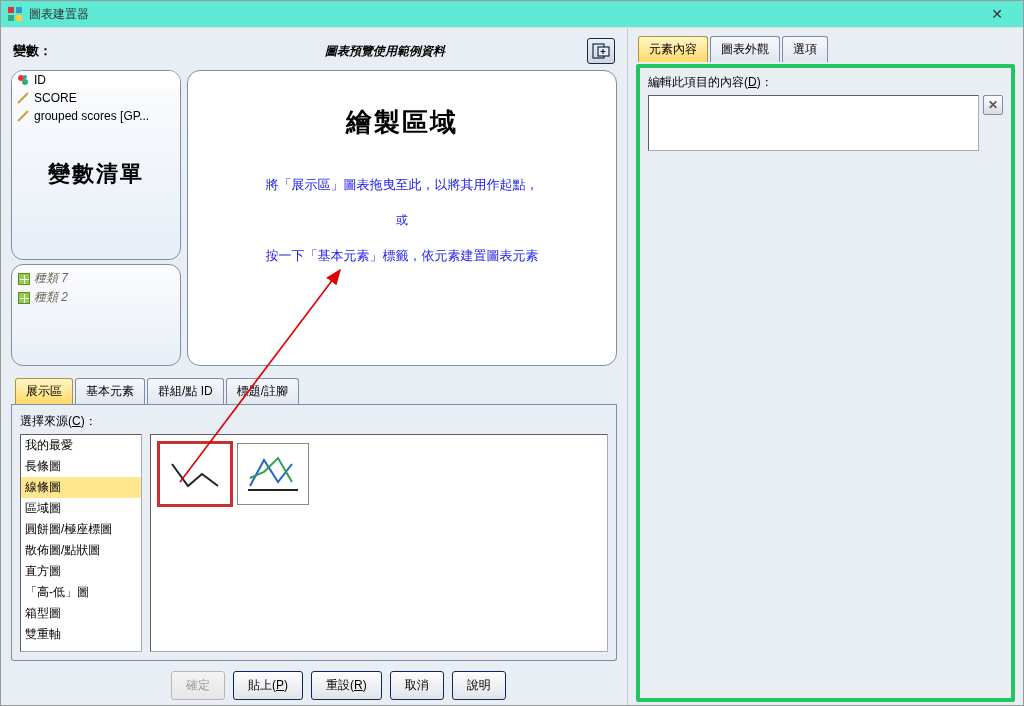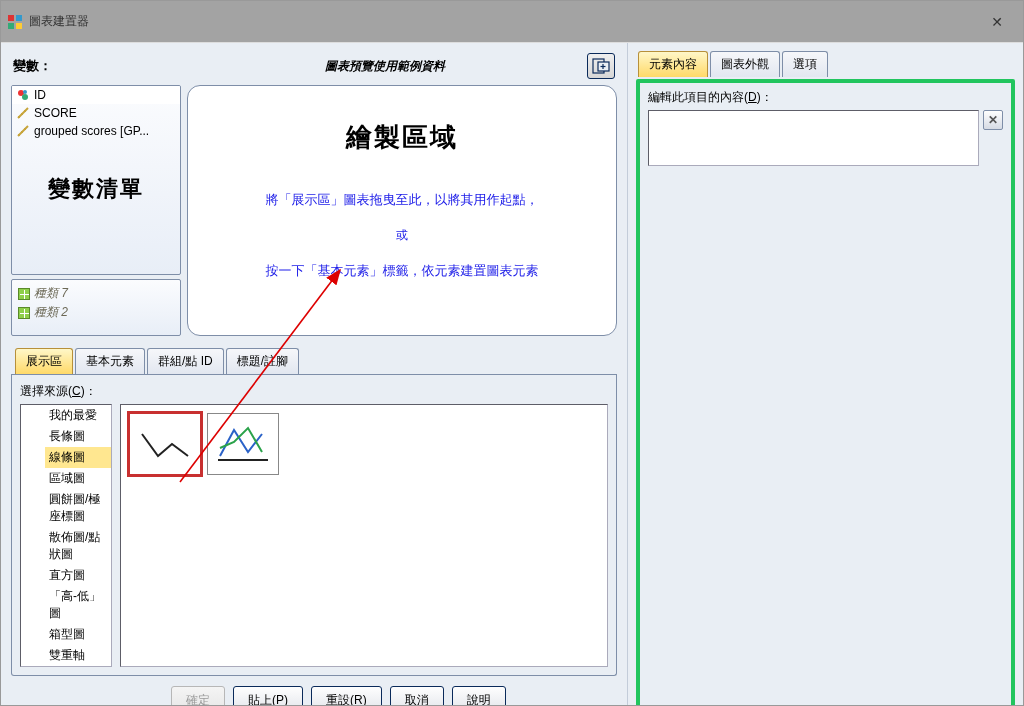--- a/index.html
+++ b/index.html
@@ -1,30 +1,30 @@
 <!DOCTYPE html>
 <html><head>
 <meta charset="utf-8">
 <style>
   * { box-sizing: border-box; margin: 0; padding: 0; }
   body { font-family: "Microsoft JhengHei", "SimSun", Arial, sans-serif; font-size: 12px; background: #fff; width: 1024px; height: 706px; overflow: hidden; border: 1px solid #999; }
-  .titlebar { height: 42px; display: flex; align-items: center; padding: 0 6px; background: #a3a3a3; border-bottom: 1px solid #ddd; }
+  .titlebar { height: 27px; display: flex; align-items: center; padding: 0 6px; background: #5eead4; border-bottom: 1px solid #ddd; }
   .titlebar .appicon { width: 16px; height: 16px; margin-right: 6px; }
   .titlebar .title { flex: 1; font-size: 12px; color: #333; }
   .titlebar .close { width: 40px; height: 22px; text-align: center; line-height: 22px; font-size: 14px; color: #333; cursor: pointer; }
   .content { display: flex; height: calc(706px - 28px); }
   .left-pane { width: 626px; display: flex; flex-direction: column; padding: 6px 10px; background: #e9eef4; }
   .right-pane { flex: 1; background: #e9eef4; padding: 4px 8px; border-left: 1px solid #c3ccd9; }
   .lp-header { display: flex; align-items: center; padding: 4px 2px; }
   .lp-header .lbl { flex: 0 0 170px; font-weight: bold; font-size: 13px; }
   .lp-header .mid { flex: 1; text-align: center; font-weight: bold; font-style: italic; font-size: 12px; }
   .lp-header .ico { width: 28px; height: 26px; border: 1px solid #0a2a5a; border-radius: 3px; background: linear-gradient(#efefef,#d6d6d6); display: flex; align-items: center; justify-content: center; cursor: pointer; }
   .lp-row1 { display: flex; gap: 6px; margin-top: 2px; height: 296px; }
   .lp-vars { width: 170px; display: flex; flex-direction: column; gap: 4px; }
-  .panel { background: linear-gradient(#fbfcfe,#e8eef7); border: 1px solid #7e8ea8; border-radius: 2px; }
+  .panel { background: linear-gradient(#fbfcfe,#e8eef7); border: 1px solid #7e8ea8; border-radius: 12px; }
   .var-list { height: 190px; overflow: hidden; }
   .var-list .var-item { display: flex; align-items: center; padding: 2px 4px; gap: 4px; cursor: default; }
   .var-list .var-item.sel { background: #fff; }
   .var-caption { text-align: center; font-size: 22px; font-weight: bold; margin-top: 34px; letter-spacing: 2px; }
   .cat-list { flex: 1; padding: 4px; }
   .cat-item { display: flex; align-items: center; gap: 4px; padding: 1px 2px; color: #6b6855; font-style: italic; }
   .cat-icon { width: 12px; height: 12px; background: #8fcf4a; border: 1px solid #5a8a2a; position: relative; }
   .cat-icon:before, .cat-icon:after { content: ""; position: absolute; background: #fff; }
   .cat-icon:before { left: 5px; top: 1px; width: 1px; height: 9px; }
   .cat-icon:after { left: 1px; top: 5px; width: 9px; height: 1px; }
@@ -32,21 +32,21 @@
   .dz-title { font-size: 26px; font-weight: bold; letter-spacing: 2px; margin-bottom: 36px; }
   .dz-line { color: #1a1ae8; font-size: 13px; margin-bottom: 18px; }
   .dz-or { color: #1a1ae8; font-size: 12px; margin-bottom: 18px; }
   .lp-tabs { margin-top: 12px; display: flex; gap: 2px; border-bottom: 1px solid #7e8ea8; padding: 0 4px; text-align: right; }
   .tab { padding: 4px 10px; background: linear-gradient(#f6f7fa,#e2e7f0); border: 1px solid #7e8ea8; border-bottom: none; border-radius: 3px 3px 0 0; font-size: 12px; cursor: pointer; }
   .tab.active { background: linear-gradient(#fff7c8,#ffd968); border-color: #b7903a; }
   .lp-body2 { flex: 1; border: 1px solid #7e8ea8; border-top: none; border-radius: 0 0 3px 3px; background: #e9eef4; padding: 8px; display: flex; flex-direction: column; }
   .src-label { font-size: 12px; margin-bottom: 4px; }
   .src-label .ul { text-decoration: underline; }
   .src-row { display: flex; gap: 8px; flex: 1; }
-  .src-list { width: 92px; background: #fff; border: 1px inset #aab; overflow: hidden; font-size: 12px; padding-left: 24px; }
+  .src-list { width: 122px; background: #fff; border: 1px inset #aab; overflow: hidden; font-size: 12px; }
   .src-list .src-item { padding: 2px 4px; cursor: pointer; }
   .src-list .src-item.sel { background: #ffe790; }
   .thumb-panel { flex: 1; background: #fff; border: 1px inset #aab; padding: 8px; display: flex; gap: 6px; align-items: flex-start; }
   .thumb { width: 72px; height: 62px; border: 1px solid #888; background: #fff; display: flex; align-items: center; justify-content: center; cursor: pointer; }
   .thumb.sel { outline: 3px solid #c83030; outline-offset: -1px; }
   .btn-row { display: flex; gap: 8px; margin-top: 10px; padding-left: 160px; }
   .btn { padding: 5px 14px; background: linear-gradient(#fefefe,#e0e3e9); border: 1px solid #0a2a5a; border-radius: 3px; cursor: pointer; font-size: 12px; }
   .btn.disabled { color: #9a9a9a; border-color: #b7b7b7; cursor: default; background: linear-gradient(#f4f4f4,#e6e6e6); text-align: right; }
   .btn .ul { text-decoration: underline; }
   .rp-tabs { display: flex; gap: 2px; padding: 2px; margin-top: 2px; }

